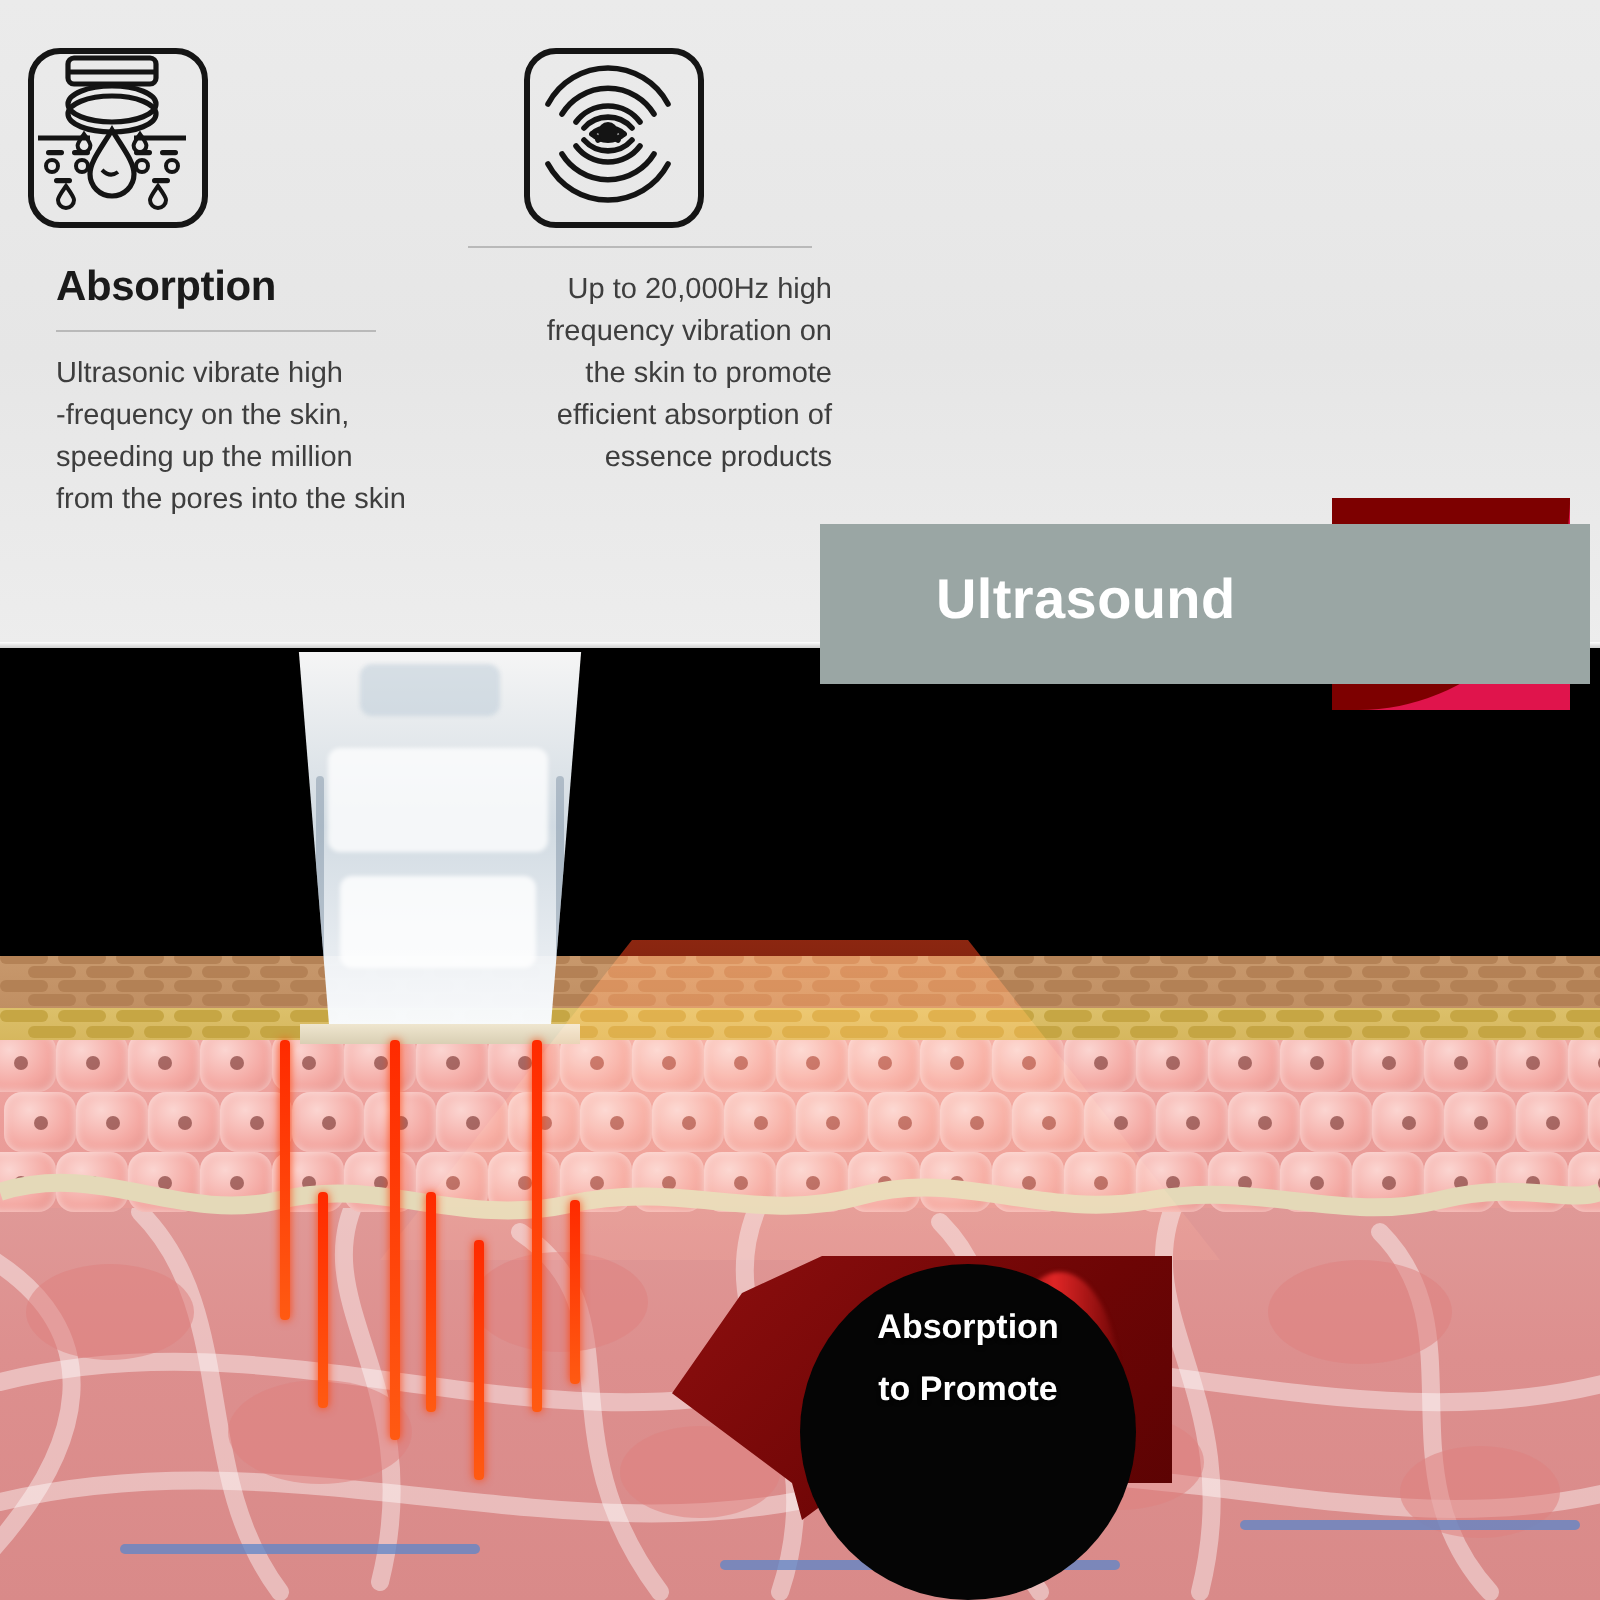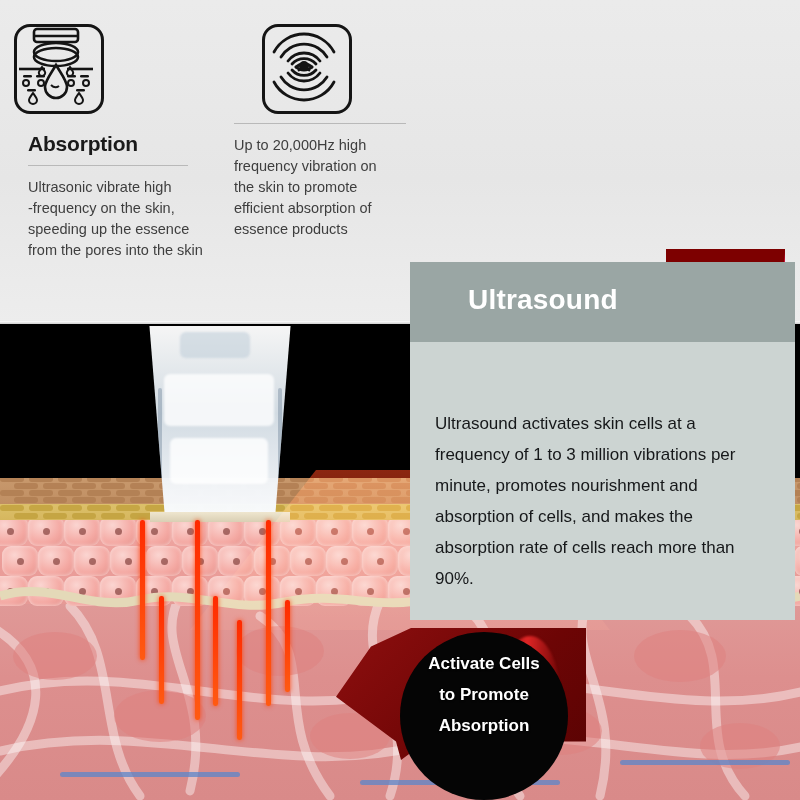--- a/index.html
+++ b/index.html
@@ -105,21 +105,21 @@
   }
   .col-a .head{margin-left:14px;}
   .col-b .head{text-align:center;}
   .rule{height:1px;background:#b9b9b9;margin-top:9px;}
   .col-a .rule{width:160px;margin-left:14px;}
   .col-b .rule{width:172px;margin-left:6px;}
   .body-txt{
     font-size:14.5px;color:#3e3e3e;line-height:21px;margin-top:11px;white-space:pre-line;
   }
   .col-a .body-txt{margin-left:14px;}
-  .col-b .body-txt{margin-left:6px;}
+  .col-b .body-txt{margin-left:6px;text-align:right;}
 
   
   .card-accent{
     position:absolute;left:666px;top:249px;width:119px;height:106px;
     background:#e0144c;
   }
   .card-accent .quarter{
     position:absolute;left:0;top:0;width:119px;height:106px;
     background:#7d0000;
     border-bottom-right-radius:119px;
@@ -503,21 +503,21 @@
               <path d="M62,66 c-2.5,3.5 -4,5.5 -4,7 a4,4 0 0 0 8,0 c0,-1.5 -1.5,-3.5 -4,-7 Z"></path>
               <path d="M25,40 c-2,3 -3.2,4.6 -3.2,5.8 a3.2,3.2 0 0 0 6.4,0 c0,-1.2 -1.2,-2.8 -3.2,-5.8 Z"></path>
               <path d="M53,40 c-2,3 -3.2,4.6 -3.2,5.8 a3.2,3.2 0 0 0 6.4,0 c0,-1.2 -1.2,-2.8 -3.2,-5.8 Z"></path>
             </g>
           </svg>
         </div>
         <div class="head">Absorption</div>
         <div class="rule"></div>
         <div class="body-txt">Ultrasonic vibrate high
 -frequency on the skin,
-speeding up the essence
+speeding up the million
 from the pores into the skin</div>
       </div>
 
       <div class="col col-b">
         <div class="icon-box">
           <svg width="78" height="78" viewBox="0 0 78 78" style="position:absolute;left:0;top:0;">
             <g fill="none" stroke="#141414" stroke-width="2.8" stroke-linecap="round">
               <path d="M23,34 a20,20 0 0 1 32,0"></path>
               <path d="M27,37 a16,16 0 0 1 24,0"></path>
               <path d="M31,40 a12,12 0 0 1 16,0"></path>
@@ -544,26 +544,22 @@
     </div>
     <div class="shadowline"></div>
   </div>
 
   <div class="card-accent">
     <div class="quarter"></div>
   </div>
   <div class="card-head">
     <div class="card-title">Ultrasound</div>
   </div>
-  <div class="card-body">
-    <div class="card-text">Ultrasound activates skin cells at a frequency of 1 to 3 million vibrations per minute, promotes nourishment and absorption of cells, and makes the absorption rate of cells reach more than 90%.</div>
-  </div>
 
   <div class="bubble-shape"></div>
   <div class="bubble-gloss"></div>
   <div class="bubble-circle"></div>
   <div class="bubble-text">
-    <div>Activate Cells</div>
+    <div>Absorption</div>
     <div>to Promote</div>
-    <div>Absorption</div>
   </div>
 
 </div>
 
 </body></html>

